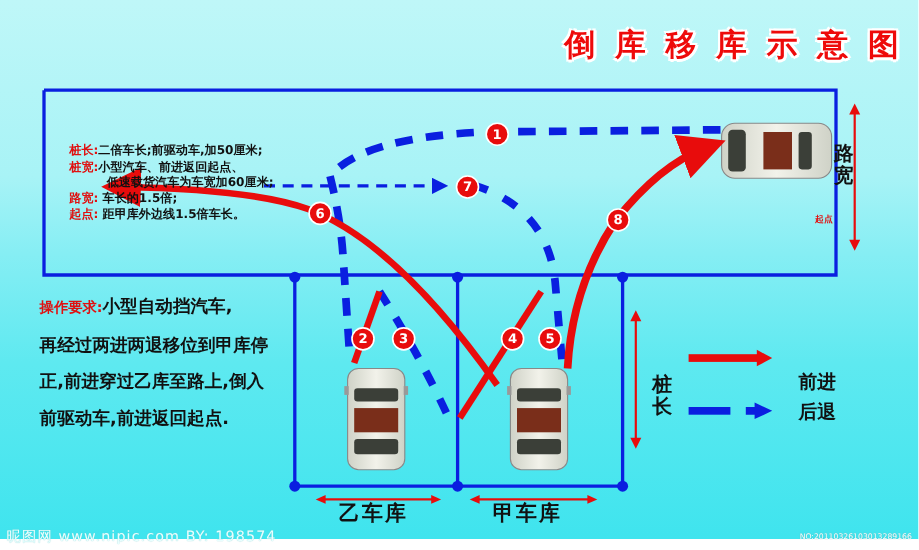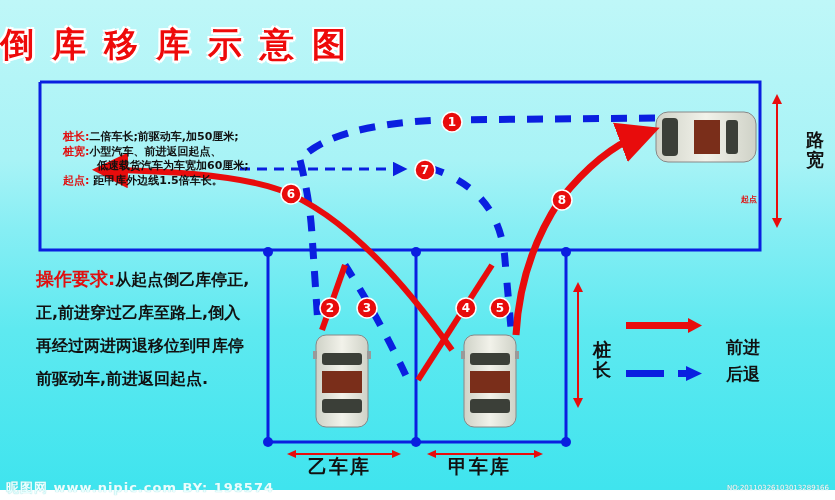--- a/index.html
+++ b/index.html
@@ -2,41 +2,41 @@
 <html><head>
 <meta charset="utf-8">
 <style>
   html, body { margin: 0; padding: 0; background: #ffffff; }
   #canvas {
     position: relative; width: 835px; height: 500px; overflow: hidden;
     background: linear-gradient(to bottom, #bff7f8 0px, #a8f3f6 160px, #86eef4 230px, #5ee9f0 330px, #3fe4ee 490px, #ffffff 490px);
     font-family: "DejaVu Sans", sans-serif;
   }
   .title {
-    position: absolute; left: 0; top: 22px; width: 835px; text-align: left;
-    font-size: 34px; font-weight: bold; color: #ee0a0a; letter-spacing: 18px;
+    position: absolute; left: 0; top: 22px; width: 835px; text-align: right;
+    font-size: 28px; font-weight: bold; color: #ee0a0a; letter-spacing: 18px;
     text-shadow: 2px 2px 0 #fff, -2px -2px 0 #fff, 2px -2px 0 #fff, -2px 2px 0 #fff, 0 3px 0 #fff, 3px 0 0 #fff;
   }
   svg.diagram { position: absolute; left: 0; top: 0; }
   .rules {
     position: absolute; left: 63px; top: 86px; font-size: 11px; font-weight: bold;
     line-height: 14.5px; color: #111; margin-top: 44px;
   }
   .rules .lbl { color: #e01010; }
   .rules .indent { padding-left: 34px; }
   .req {
     position: absolute; left: 36px; top: 262px; width: 230px;
     font-size: 16px; font-weight: bold; line-height: 33px; color: #111;
   }
-  .req .lbl { color: #e01010; font-size: 18px; }
+  .req .lbl { color: #e01010; font-size: 13px; }
   .legend-text { position: absolute; font-size: 17px; font-weight: bold; color: #111; }
   .vlabel { position: absolute; font-size: 18px; font-weight: bold; color: #111; width: 20px; line-height: 20px; text-align: center; }
   .garage-lbl { position: absolute; top: 454px; font-size: 19px; font-weight: bold; color: #111; letter-spacing: 2px; }
   .start-lbl { position: absolute; left: 741px; top: 166px; font-size: 8px; color: #e01010; font-weight: bold; margin-top: 28px; }
-  .wm-left { position: absolute; left: 6px; top: 479px; font-size: 13px; font-weight: bold; color: #e8ffff; letter-spacing: 1px; text-shadow: 0 0 1px #7cc; }
+  .wm-left { position: absolute; left: 6px; top: 479px; font-size: 13px; font-weight: normal; color: #e8ffff; letter-spacing: 1px; text-shadow: 0 0 1px #7cc; }
   .wm-right { position: absolute; right: 6px; top: 484px; font-size: 7px; color: #f6ffff; text-shadow: 0 0 1px #7aa; }
   .num { font-family: "DejaVu Sans", sans-serif; font-weight: bold; font-size: 12px; fill: #fff; }
 </style>
 </head>
 <body>
 
 <div id="canvas">
 
   <div class="title">倒库移库示意图</div>
 
@@ -172,33 +172,34 @@
     <g>
       <rect x="626" y="370" width="38" height="7" fill="#0a1fe0"></rect>
       <path d="M686,366 L702,373.5 L686,381 z M686,370 L678,370 L678,377 L686,377 z" fill="#0a1fe0"></path>
     </g>
   </svg>
 
   <div class="rules">
     <div><span class="lbl">桩长:</span><span>二倍车长;前驱动车,加50厘米;</span></div>
     <div><span class="lbl">桩宽:</span><span>小型汽车、前进返回起点、</span></div>
     <div class="indent"><span>低速载货汽车为车宽加60厘米;</span></div>
+    <div><span class="lbl">路宽:</span><span> 车长的1.5倍;</span></div>
     <div><span class="lbl">起点:</span><span> 距甲库外边线1.5倍车长。</span></div>
   </div>
 
   <div class="req">
-    <div><span class="lbl">操作要求:</span><span>从起点倒乙库停正,</span></div>
+    <div><span class="lbl">操作要求:</span><span>小型自动挡汽车,</span></div>
+    <div>再经过两进两退移位到甲库停</div>
     <div>正,前进穿过乙库至路上,倒入</div>
-    <div>再经过两进两退移位到甲库停</div>
     <div>前驱动车,前进返回起点.</div>
   </div>
 
   <div class="start-lbl">起点</div>
 
-  <div class="vlabel" style="left:757px; top:130px;margin-left:48px;">
+  <div class="vlabel" style="left:757px; top:130px;">
     <span>路宽</span>
   </div>
   <div class="vlabel" style="left:592px; top:340px;">
     <span>桩长</span>
   </div>
 
   <div class="legend-text" style="left:726px; top:314px;margin-top:22px;">前进</div>
   <div class="legend-text" style="left:726px; top:363px;">后退</div>
 
   <div class="garage-lbl" style="left:308px;">乙车库</div>

